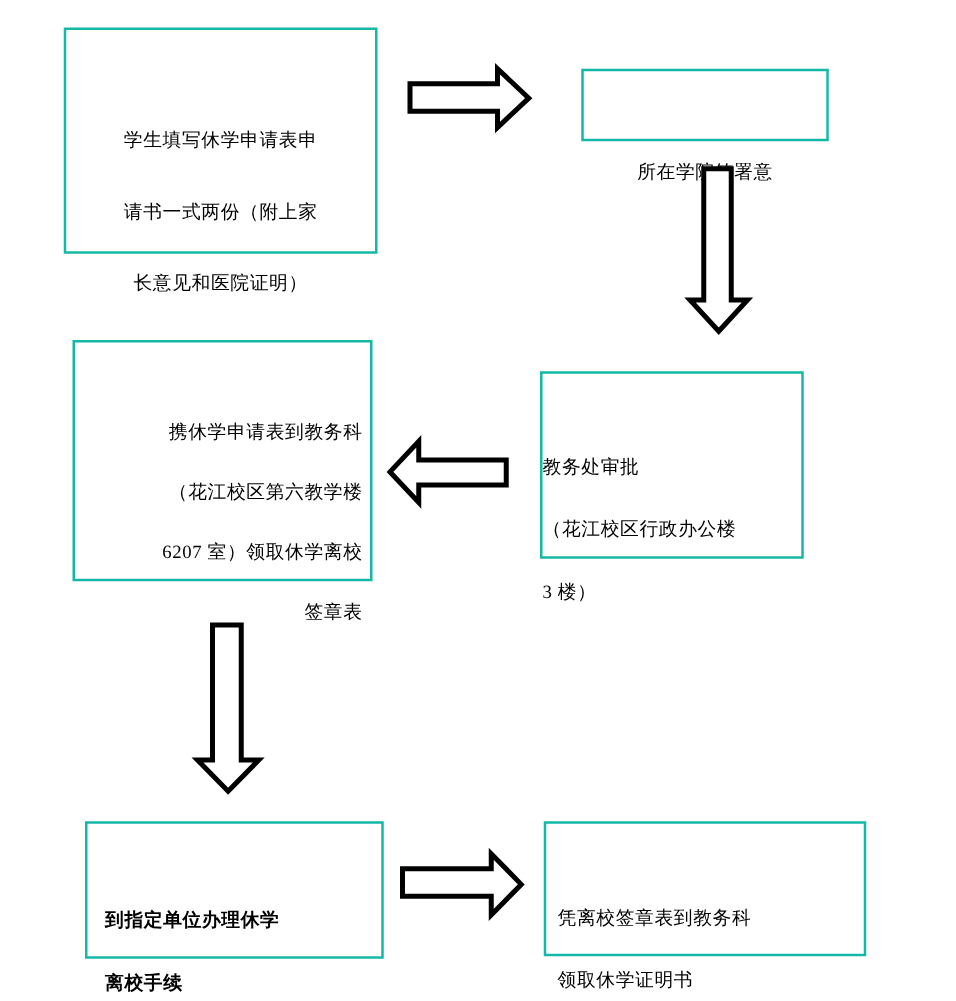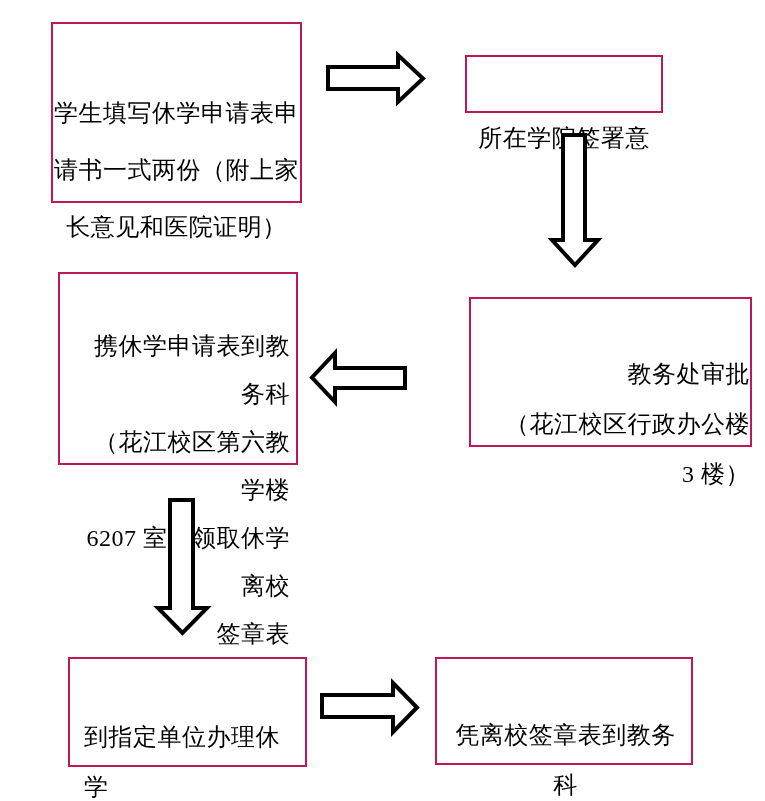--- a/index.html
+++ b/index.html
@@ -12,35 +12,35 @@
     width: 765px;
     height: 801px;
     background: #ffffff;
     font-family: "Liberation Serif", "DejaVu Serif", serif;
     color: #000000;
     overflow: hidden;
   }
   .node {
     position: absolute;
     box-sizing: border-box;
-    border: 2px solid #be185d;
+    border: 2px solid #14b8a6;
     background: #ffffff;
-    font-size: 24px;
+    font-size: 15px;
     letter-spacing: 0.5px;
     white-space: pre-line;
     line-height: 50px;
   }
   .node .txt { display: block; white-space: pre-line; }
 
   #node-1 { left: 51px;  top: 22px;  width: 251px; height: 181px; text-align: center; line-height: 57px; padding-top: 4px; }
   #node-2 { left: 465px; top: 55px;  width: 198px; height: 58px;  text-align: center; line-height: 54px; }
-  #node-3 { left: 432px; top: 297px; width: 283px; height: 150px; text-align: right; line-height: 50px; margin-left: 37px; }
+  #node-3 { left: 432px; top: 297px; width: 211px; height: 150px; text-align: left; line-height: 50px; }
   #node-4 { left: 58px;  top: 272px; width: 240px; height: 193px; text-align: right; line-height: 48px; padding: 0 6px 0 10px; }
-  #node-5 { left: 68px;  top: 657px; width: 239px; height: 110px; text-align: left; line-height: 50px; padding: 3px 6px 0 14px; }
-  #node-6 { left: 435px; top: 657px; width: 258px; height: 108px; text-align: center; line-height: 50px; padding: 1px 6px 0 9px; }
+  #node-5 { left: 68px;  top: 657px; width: 239px; height: 110px; text-align: left; line-height: 50px; padding: 3px 6px 0 14px; font-weight: bold; }
+  #node-6 { left: 435px; top: 657px; width: 258px; height: 108px; text-align: left; line-height: 50px; padding: 1px 6px 0 9px; }
 
   .arrow {
     position: absolute;
     overflow: visible;
   }
   .arrow polygon {
     fill: #ffffff;
     stroke: #000000;
     stroke-width: 4;
     stroke-linejoin: miter;

